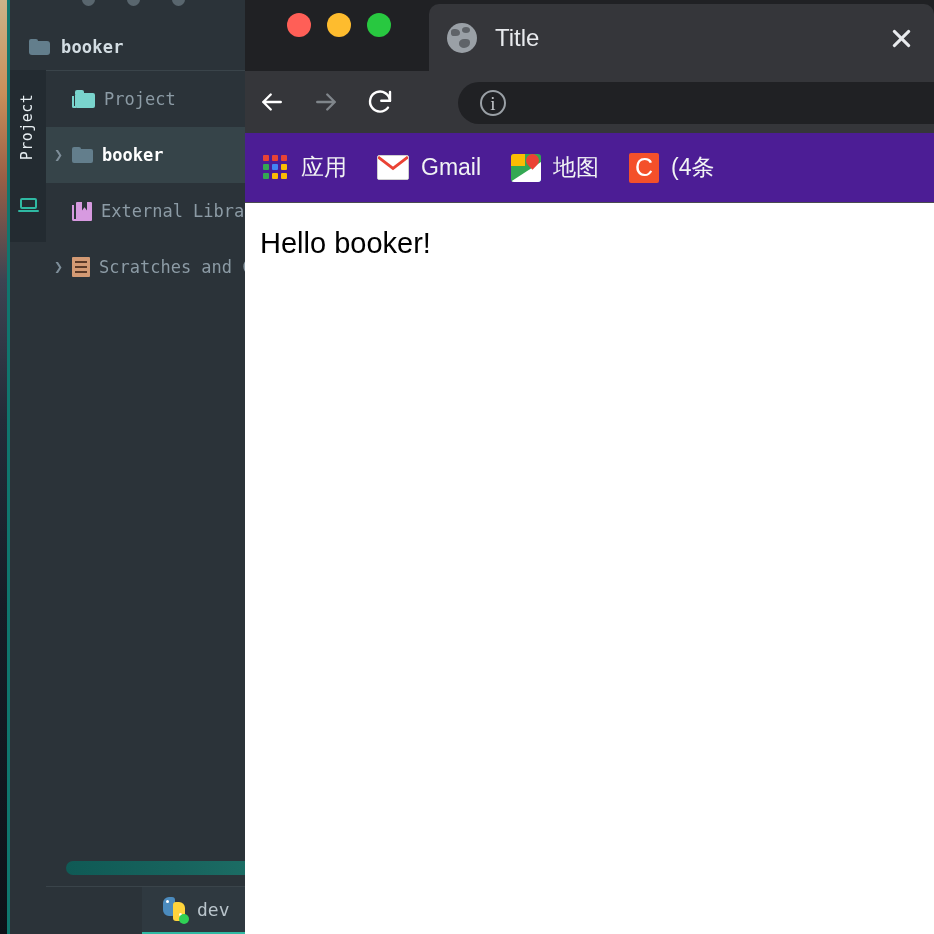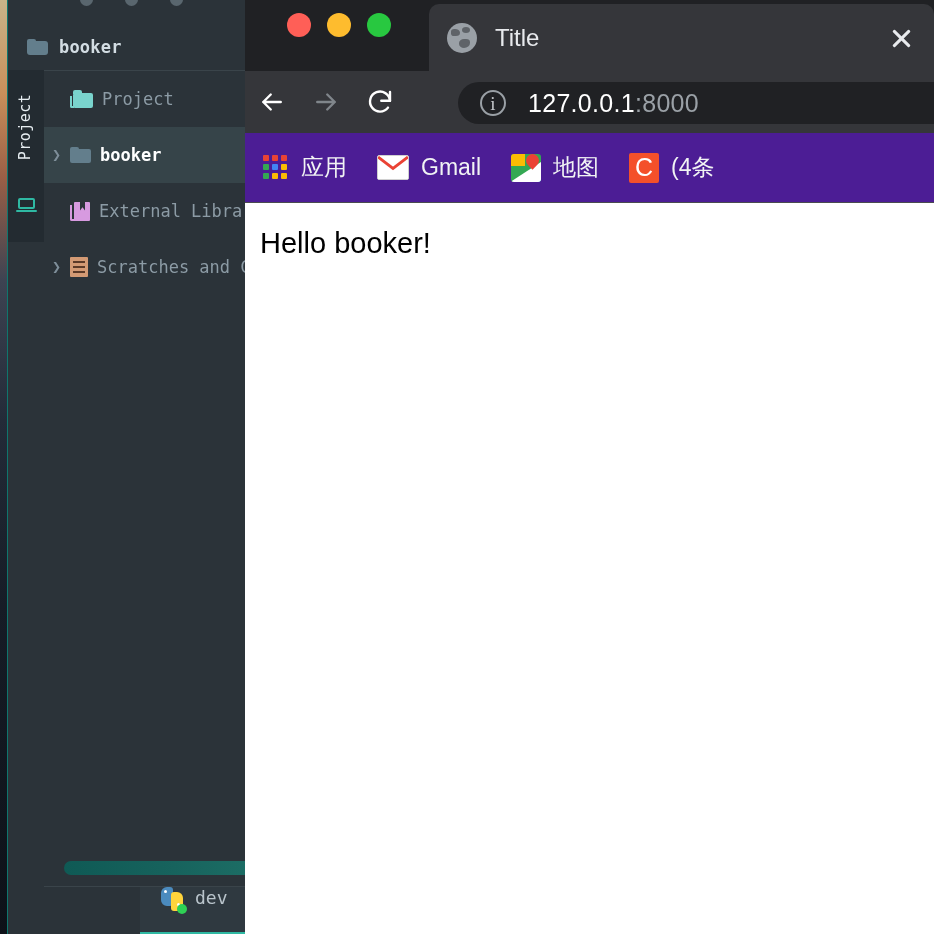--- a/index.html
+++ b/index.html
@@ -15,21 +15,21 @@
     position:absolute; inset:0;
     background:linear-gradient(180deg,
       #c9b489 0%, #c98f5a 10%, #9a5f46 19%,
       #3d4352 30%, #232b38 45%, #161c26 65%, #0d1118 100%);
   }
 
   
   #ide {
     position:absolute; left:7px; top:0; width:242px; height:934px;
     background:#2b3339;
-    border-left:1px solid #0f766e;
+    border-left:3px solid #0f766e;
   }
   #ide-titlebar {
     position:absolute; left:0; top:0; width:100%; height:24px;
     background:#2b3339;
     overflow:hidden;
   }
   .tl-dot {
     position:absolute; top:-7px; width:13px; height:13px; border-radius:50%;
     background:#59666e;
   }
@@ -172,21 +172,21 @@
   }
   #run-label {
     position:absolute; left:0; top:0; width:96px; height:48px;
     display:flex; align-items:center; justify-content:center;
     background:#323c42;
     font-family:"DejaVu Sans Mono", monospace;
     font-size:17px; color:#aab7bf;
   }
   #run-tab {
     position:absolute; left:96px; top:0; right:0; height:48px;
-    display:flex; gap:10px; padding-left:20px;
+    display:flex; align-items:center; gap:10px; padding-left:20px;
     background:#2f3940;
     border-bottom:3px solid #2fb9a3;
   }
   #run-tab .tabname {
     font-family:"DejaVu Sans Mono", monospace;
     font-size:18px; color:#b9c4cb;
   }
   .py-ico { width:25px; height:25px; position:relative; flex:none; }
   .py-ico .b1, .py-ico .b2 {
     position:absolute; width:12px; height:19px;
@@ -494,21 +494,20 @@
         <path d="M20 11a8 8 0 1 0-1.6 5.5"></path>
         <path d="M20 4v7h-7"></path>
       </svg>
     </span>
   </div>
 
   <div id="omnibox">
     <span id="info-ico">
         <span>i</span>
       </span>
-    <span id="url-text"><span>127.0.0.1</span><span class="dim">:8000</span></span>
   </div>
 
   <div id="br-bookmarks">
 
     <div class="bmk">
       <span class="ico-apps">
         <i style="left:0;top:0;background:#ea4335"></i>
         <i style="left:9px;top:0;background:#ea4335"></i>
         <i style="left:18px;top:0;background:#ea4335"></i>
         <i style="left:0;top:9px;background:#34a853"></i>

